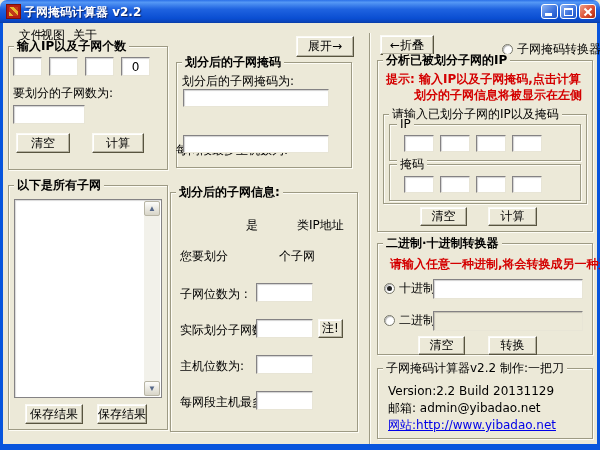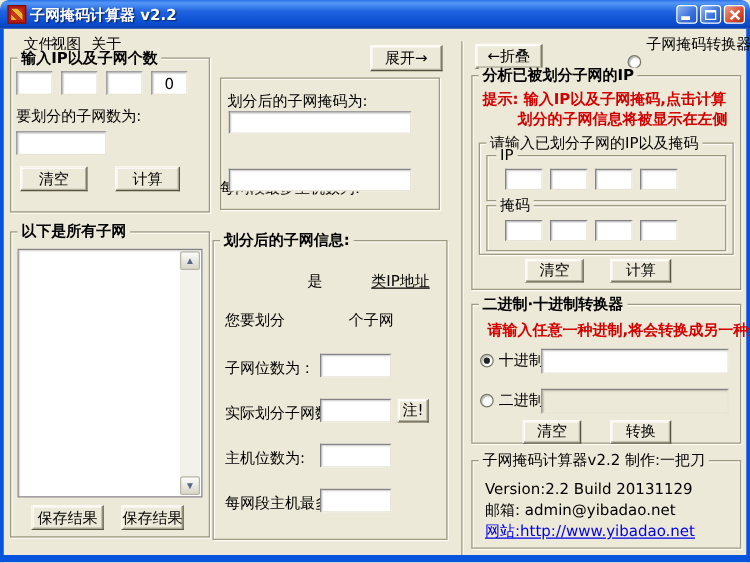--- a/index.html
+++ b/index.html
@@ -100,46 +100,47 @@
       <button class="sbbtn" style="top:0;"><span>▲</span></button>
       <button class="sbbtn" style="bottom:0;"><span>▼</span></button>
     </div>
   </div>
   <button class="btn" style="left:25px;top:404px;width:58px;height:20px;">保存结果</button>
   <button class="btn" style="left:97px;top:404px;width:50px;height:20px;">保存结果</button>
 
   <button class="btn" style="left:296px;top:36px;width:58px;height:21px;">展开→</button>
 
   <div class="grp" style="left:176px;top:62px;width:176px;height:106px;"></div>
+  <span class="cap bold" style="left:182px;top:56px;">划分后的子网掩码</span>
   <span class="lbl" style="left:182px;top:74px;">划分后的子网掩码为:</span>
   <input class="tb" style="left: 183px; top: 89px; width: 146px; height: 18px;">
   <span class="lbl" style="left:176px;top:119px;margin-top:24px;">每网段最多主机数为:</span>
   <input class="tb" style="left: 183px; top: 135px; width: 146px; height: 18px;">
 
   <div class="grp" style="left:170px;top:192px;width:188px;height:240px;"></div>
   <span class="cap bold" style="left:176px;top:186px;">划分后的子网信息:</span>
   <span class="lbl" style="left:246px;top:218px;">是</span>
-  <span class="lbl" style="left:297px;top:218px;text-decoration:underline;">类IP地址</span>
+  <span class="lbl" style="left:297px;top:218px;">类IP地址</span>
   <span class="lbl" style="left:180px;top:249px;">您要划分</span>
   <span class="lbl" style="left:279px;top:249px;">个子网</span>
   <span class="lbl" style="left:180px;top:287px;">子网位数为 :</span>
   <input class="tb" style="left: 256px; top: 283px; width: 57px; height: 19px;">
   <span class="lbl" style="left:180px;top:323px;">实际划分子网数:</span>
   <input class="tb" style="left: 256px; top: 319px; width: 57px; height: 19px;">
   <button class="btn" style="left:318px;top:319px;width:25px;height:19px;">注!</button>
   <span class="lbl" style="left:180px;top:359px;">主机位数为:</span>
   <input class="tb" style="left: 256px; top: 355px; width: 57px; height: 19px;">
   <span class="lbl" style="left:180px;top:395px;">每网段主机最多:</span>
   <input class="tb" style="left: 256px; top: 391px; width: 57px; height: 19px;">
 
   <div class="divider" style="left:369px;top:33px;height:411px;"></div>
 
   <button class="btn" style="left:380px;top:35px;width:54px;height:20px;">←折叠</button>
   <span class="radio" style="left:502px;top:44px;"></span>
-  <span class="lbl" style="left:517px;top:28px;">子网掩码转换器</span>
+  <span class="lbl" style="left:517px;top:42px;">子网掩码转换器</span>
 
   <div class="grp" style="left:377px;top:60px;width:216px;height:172px;"></div>
   <span class="cap bold" style="left:383px;top:54px;">分析已被划分子网的IP</span>
   <span class="lbl red" style="left:386px;top:72px;">提示: 输入IP以及子网掩码,点击计算</span>
   <span class="lbl red" style="left:414px;top:88px;">划分的子网信息将被显示在左侧</span>
   <div class="grp" style="left:383px;top:114px;width:204px;height:90px;"></div>
   <span class="cap" style="left:389px;top:108px;">请输入已划分子网的IP以及掩码</span>
   <div class="grp" style="left:389px;top:124px;width:192px;height:37px;"></div>
   <span class="cap" style="left:397px;top:118px;">IP</span>
   <input class="tb" style="left: 404px; top: 135px; width: 30px; height: 17px;">

